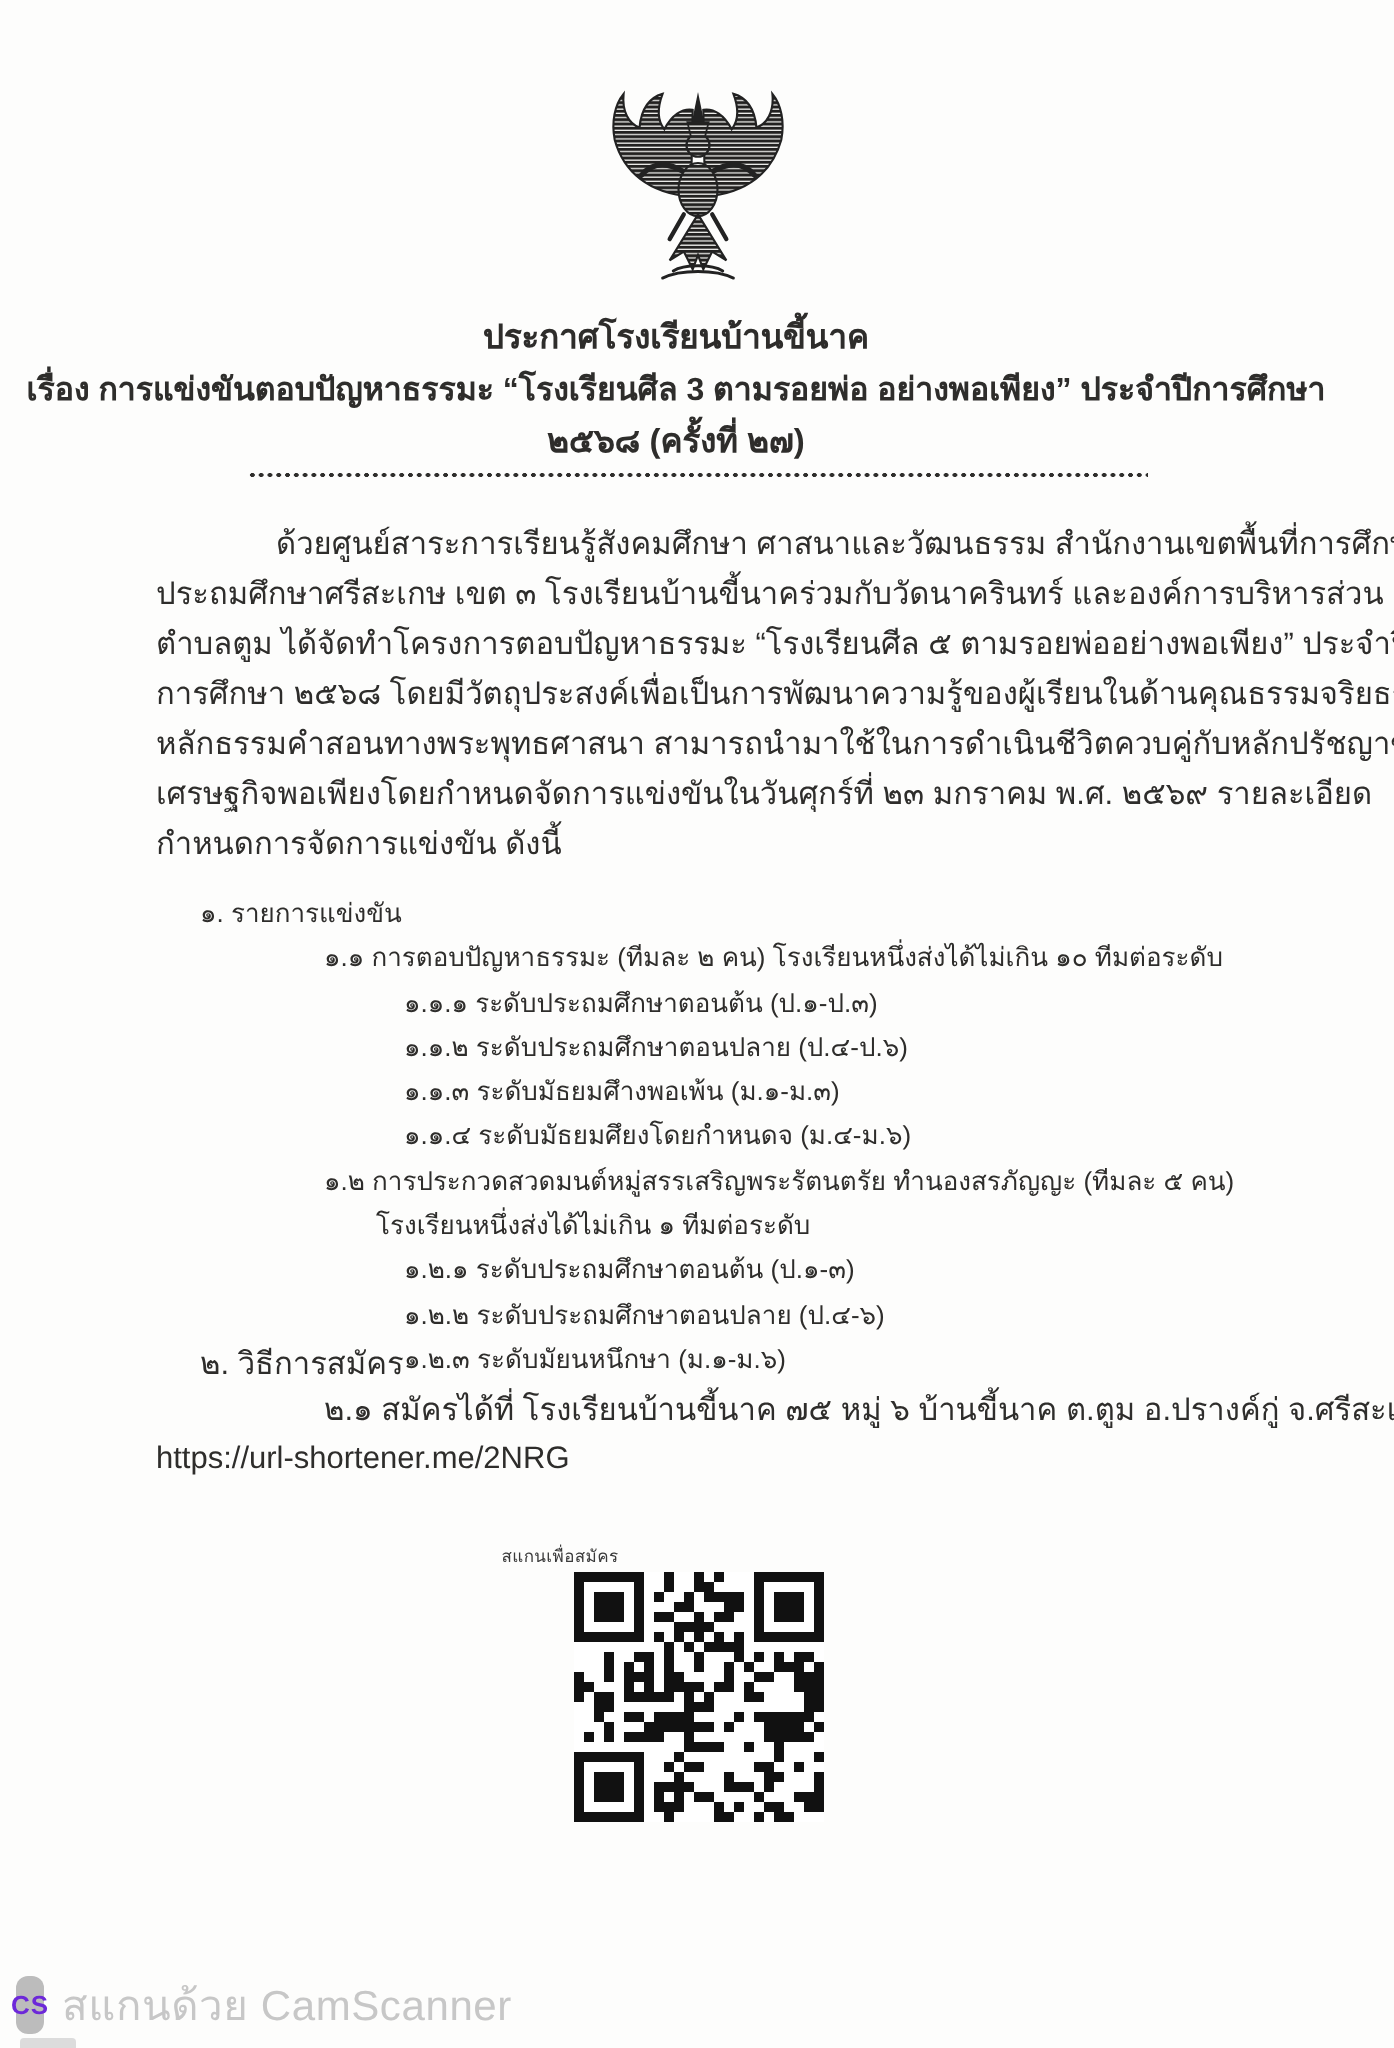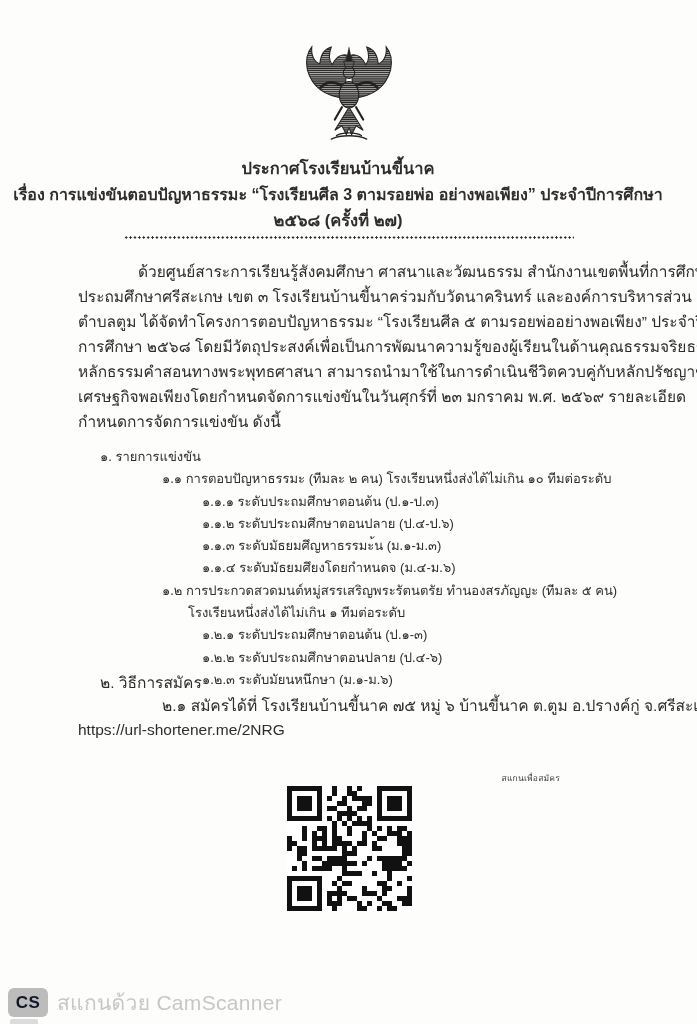--- a/index.html
+++ b/index.html
@@ -38,28 +38,28 @@
   .lv1{padding-left:22px;}
   .lv2{padding-left:84px;}
   .lv2c{padding-left:110px;}
   .lv3{padding-left:124px;}
 
   .sec2{position:absolute;top:671px;left:78px;width:580px;font-size:15.5px;}
   .sec2 .row{height:23.4px;line-height:23.4px;white-space:nowrap;color:var(--ink);}
   .url-row{padding-left:0;}
 
   
-  .qr-caption{position:absolute;top:771px;left:0;width:560px;text-align:right;
+  .qr-caption{position:absolute;top:771px;left:0;width:560px;text-align:center;
               font-size:8.5px;color:#3a3a3a;letter-spacing:.2px;}
   .qr-box{position:absolute;top:786px;left:287px;width:125px;height:125px;}
 
   
   .wm{position:absolute;left:8px;top:986px;display:flex;align-items:center;gap:9px;}
-  .wm-badge{width:40px;height:29px;border-radius:6px;background:#bcbcbc;
-            color:#0f172a;font-weight:bold;font-size:17px;display:flex;
+  .wm-badge{width:14px;height:29px;border-radius:6px;background:#bcbcbc;
+            color:#6d28d9;font-weight:bold;font-size:13px;display:flex;
             align-items:center;justify-content:center;letter-spacing:.5px;}
   .wm-text{font-size:21px;color:var(--wm);letter-spacing:.3px;white-space:nowrap;}
   .wm-smudge{position:absolute;left:10px;top:1019px;width:28px;height:5px;
              background:#dcdcdc;border-radius:2px 2px 0 0;}
 </style>
 </head>
 <body style="--ink: #2e2d2b; --wm: #c7c7c7;">
 
 <div class="page">
 
@@ -109,21 +109,21 @@
   <div class="b-line" style="top:334px">การศึกษา ๒๕๖๘ โดยมีวัตถุประสงค์เพื่อเป็นการพัฒนาความรู้ของผู้เรียนในด้านคุณธรรมจริยธรรม รู้</div>
   <div class="b-line" style="top:359px">หลักธรรมคำสอนทางพระพุทธศาสนา  สามารถนำมาใช้ในการดำเนินชีวิตควบคู่กับหลักปรัชญาของ</div>
   <div class="b-line" style="top:384px">เศรษฐกิจพอเพียงโดยกำหนดจัดการแข่งขันในวันศุกร์ที่ ๒๓ มกราคม พ.ศ. ๒๕๖๙ รายละเอียด</div>
   <div class="b-line" style="top:409px">กำหนดการจัดการแข่งขัน  ดังนี้</div>
 
   <div class="list">
     <div class="row lv1">๑. รายการแข่งขัน</div>
     <div class="row lv2">๑.๑ การตอบปัญหาธรรมะ (ทีมละ ๒ คน) โรงเรียนหนึ่งส่งได้ไม่เกิน ๑๐ ทีมต่อระดับ</div>
     <div class="row lv3">๑.๑.๑ ระดับประถมศึกษาตอนต้น (ป.๑-ป.๓)</div>
     <div class="row lv3">๑.๑.๒ ระดับประถมศึกษาตอนปลาย (ป.๔-ป.๖)</div>
-    <div class="row lv3">๑.๑.๓ ระดับมัธยมศึญหาธรรมะ้น (ม.๑-ม.๓)</div>
+    <div class="row lv3">๑.๑.๓ ระดับมัธยมศึางพอเพ้น (ม.๑-ม.๓)</div>
     <div class="row lv3">๑.๑.๔ ระดับมัธยมศึยงโดยกำหนดจ (ม.๔-ม.๖)</div>
     <div class="row lv2">๑.๒ การประกวดสวดมนต์หมู่สรรเสริญพระรัตนตรัย ทำนองสรภัญญะ (ทีมละ ๕ คน)</div>
     <div class="row lv2c">โรงเรียนหนึ่งส่งได้ไม่เกิน ๑ ทีมต่อระดับ</div>
     <div class="row lv3">๑.๒.๑ ระดับประถมศึกษาตอนต้น (ป.๑-๓)</div>
     <div class="row lv3">๑.๒.๒ ระดับประถมศึกษาตอนปลาย (ป.๔-๖)</div>
     <div class="row lv3">๑.๒.๓ ระดับมัยนหนึกษา (ม.๑-ม.๖)</div>
   </div>
 
   <div class="sec2">
     <div class="row lv1">๒. วิธีการสมัคร</div>

